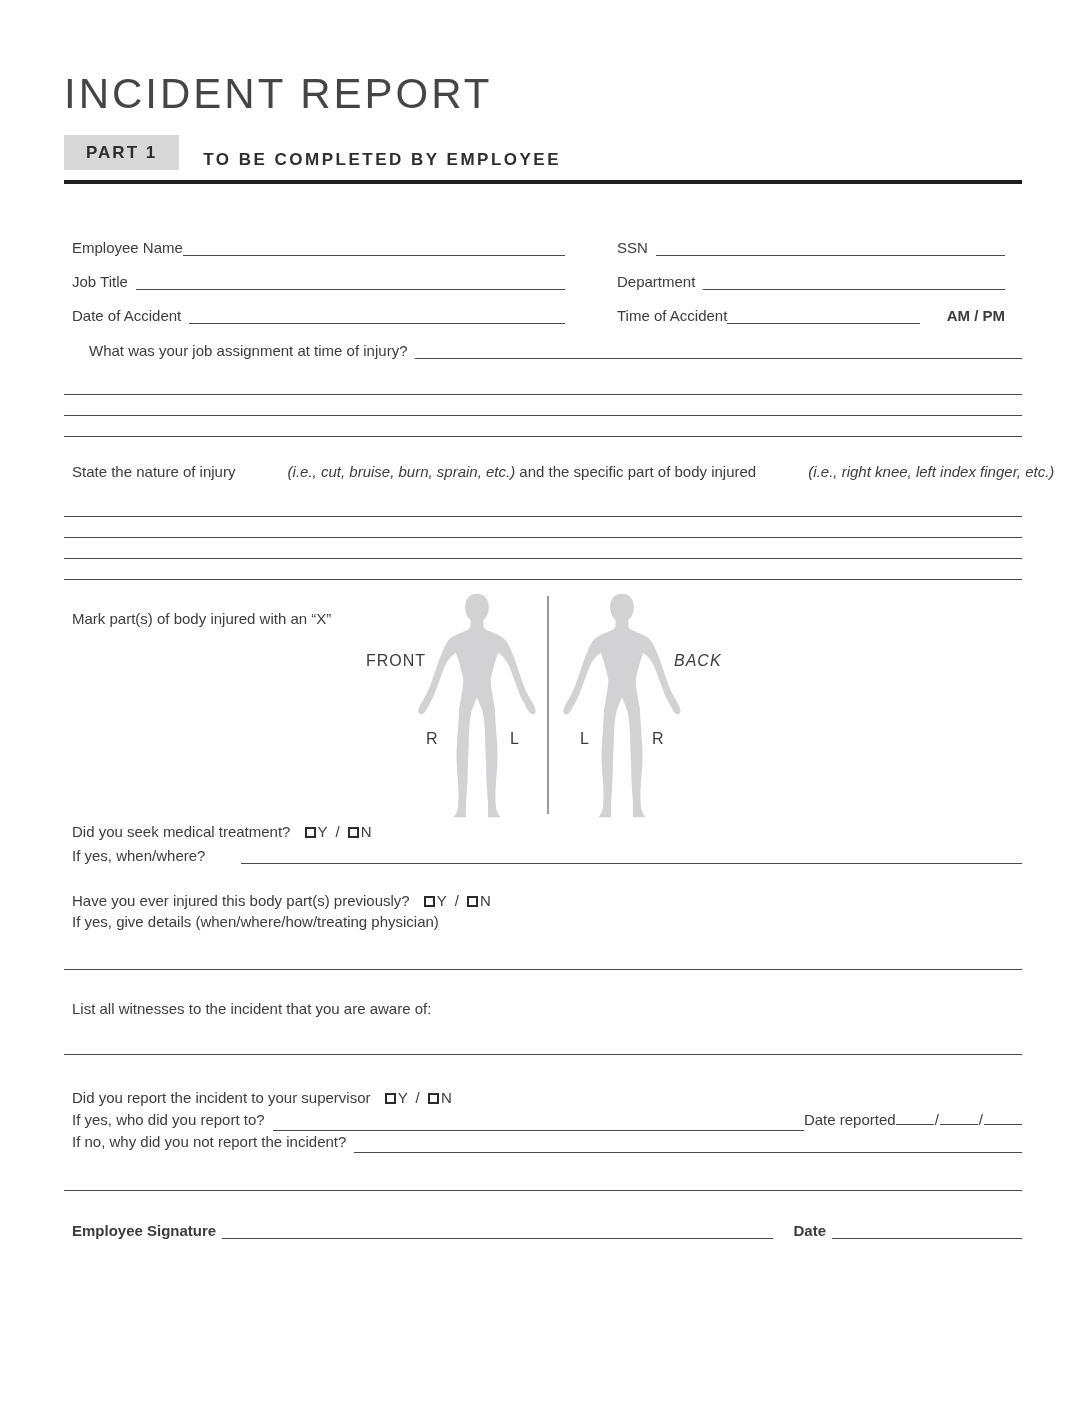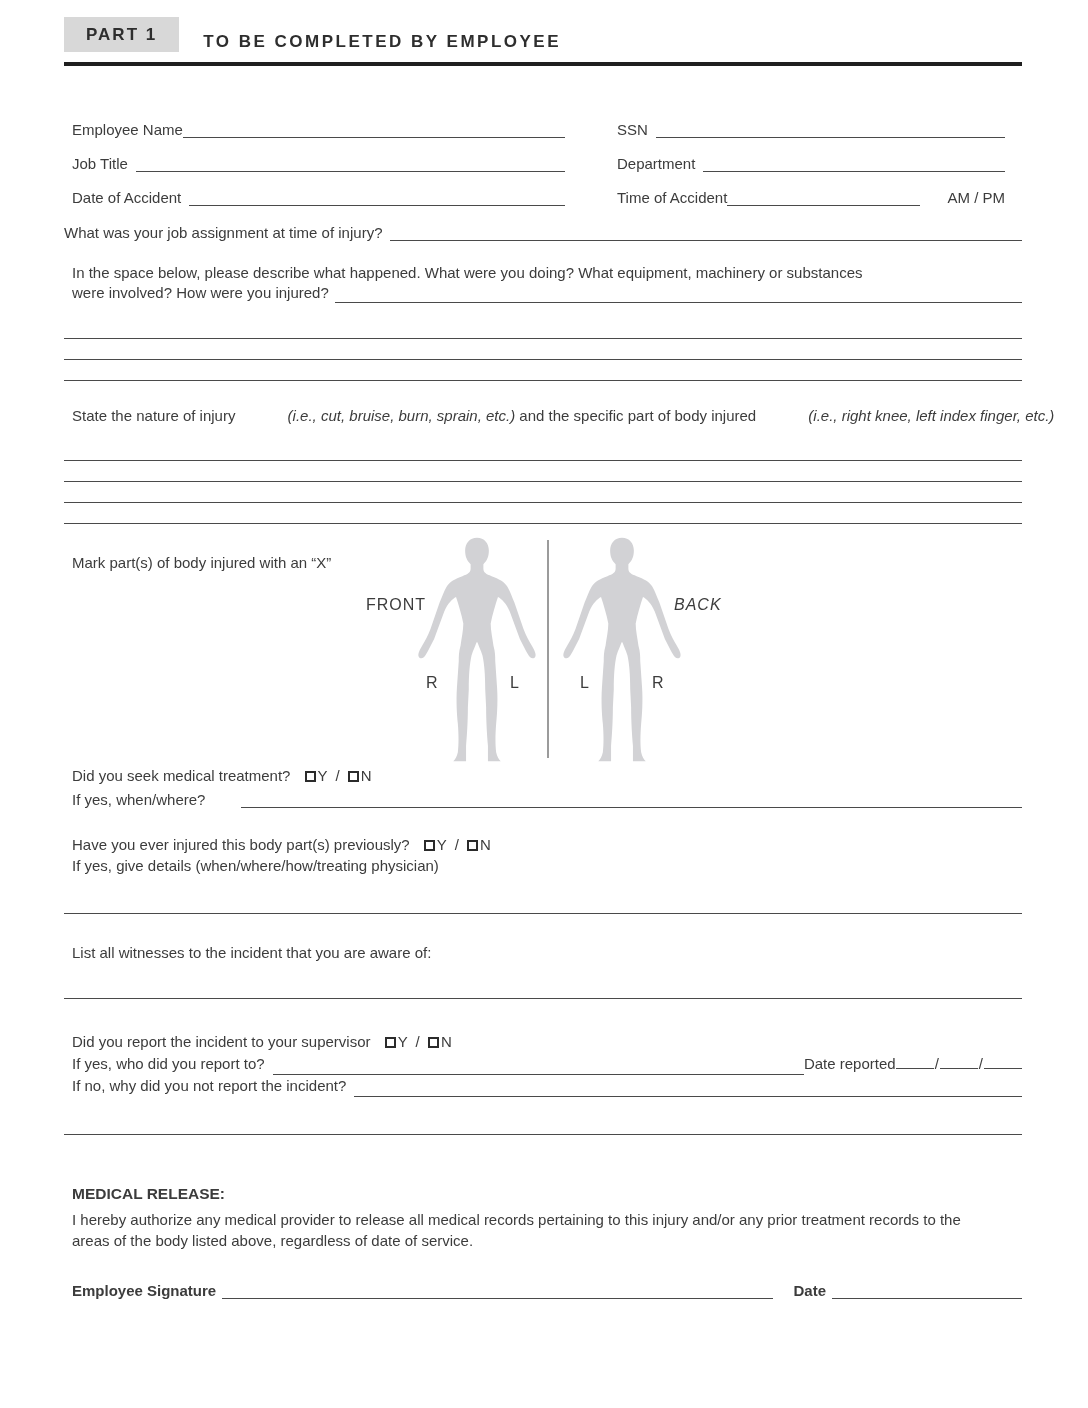--- a/index.html
+++ b/index.html
@@ -43,24 +43,24 @@
   .it { font-style:italic;margin-left:48px; }
   .b { font-weight:bold; }
 
   
   .info-grid {
     margin-top:52px; margin-left:8px;
     display:grid; grid-template-columns:493px 388px;
     column-gap:52px; row-gap:14px;
   }
   .info-grid .frow { height:20px; }
-  .suffix { margin-left:27px; white-space:nowrap; }
-
-  
-  .q1 { margin-top:18px; margin-left:0; }
+  .suffix { margin-left:27px; white-space:nowrap;font-weight:bold; }
+
+  
+  .q1 { margin-top:18px; margin-left:25px; }
   .describe { margin-top:22px; margin-left:8px; line-height:20px; }
   .lines3 { margin-top:15px; }
   .nature { margin-top:26px; margin-left:8px; white-space:nowrap; }
   .lines4 { margin-top:16px; }
 
   
   .diagram { position:relative; height:233px; margin-top:10px; }
   .diagram .instruction { position:absolute; left:8px; top:20px; }
   .diagram .fig { position:absolute; top:2px; }
   .fig-front { left:350px; }
@@ -115,20 +115,21 @@
     </g>
     <g id="body-figure">
       <use href="#body-half"></use>
       <use href="#body-half" transform="translate(130,0) scale(-1,1)"></use>
     </g>
   </defs>
 </svg>
 
 <div class="page">
 
+  <h1 class="title">INCIDENT REPORT</h1>
 
   <div class="part-row">
     <div class="part-box">PART 1</div>
     <div class="part-instruction">TO BE COMPLETED BY EMPLOYEE</div>
   </div>
 
   <div class="thick-rule"></div>
 
   <div class="info-grid">
     <div class="frow">
@@ -156,27 +157,20 @@
       <span class="fill"></span>
       <span class="suffix">AM / PM</span>
     </div>
   </div>
 
   <div class="frow q1">
     <span class="lbl">What was your job assignment at time of injury?</span>
     <span class="fill" style="margin-left:8px"></span>
   </div>
 
-  <div class="describe">
-    <div>In the space below, please describe what happened.  What were you doing?  What equipment, machinery or substances</div>
-    <div class="frow">
-      <span class="lbl">were involved?  How were you injured?</span>
-      <span class="fill" style="margin-left:6px"></span>
-    </div>
-  </div>
 
   <div class="lines3">
     <div class="ruled"></div>
     <div class="ruled"></div>
     <div class="ruled"></div>
   </div>
 
   <div class="nature">
     <span>State the nature of injury </span><span class="it">(i.e., cut, bruise, burn, sprain, etc.)</span><span> and the specific part of body injured </span><span class="it">(i.e., right knee, left index finger, etc.)</span>
   </div>
@@ -254,24 +248,20 @@
         <span>Date reported</span><span class="date-cell"></span><span class="slash">/</span><span class="date-cell"></span><span class="slash">/</span><span class="date-cell"></span>
       </span>
     </div>
     <div class="frow">
       <span class="lbl">If no, why did you not report the incident?</span>
       <span class="fill" style="margin-left:8px"></span>
     </div>
   </div>
   <div class="single-line"></div>
 
-  <div class="block release">
-    <div class="release-heading">MEDICAL RELEASE:</div>
-    <div class="release-text">I hereby authorize any medical provider to release all medical records pertaining to this injury and/or any prior treatment records to the areas of the body listed above, regardless of date of service.</div>
-  </div>
 
   <div class="frow sig-row block">
     <span class="lbl b">Employee Signature</span>
     <span class="fill"></span>
     <span class="lbl b date-lbl">Date</span>
     <span class="fill date-fill" style="margin-left:6px"></span>
   </div>
 
 </div>
 

